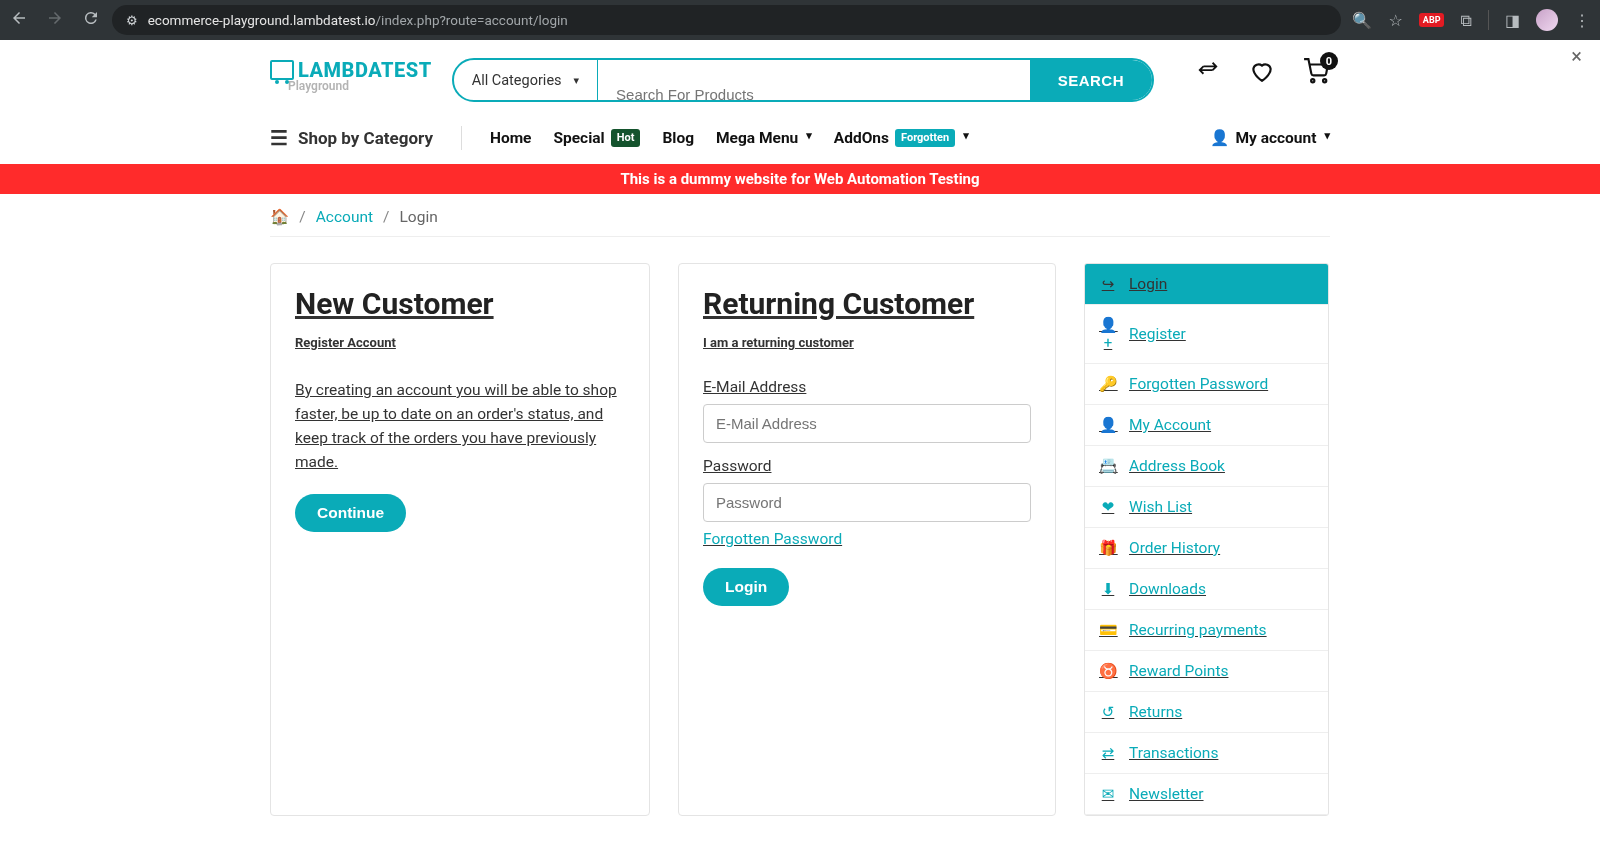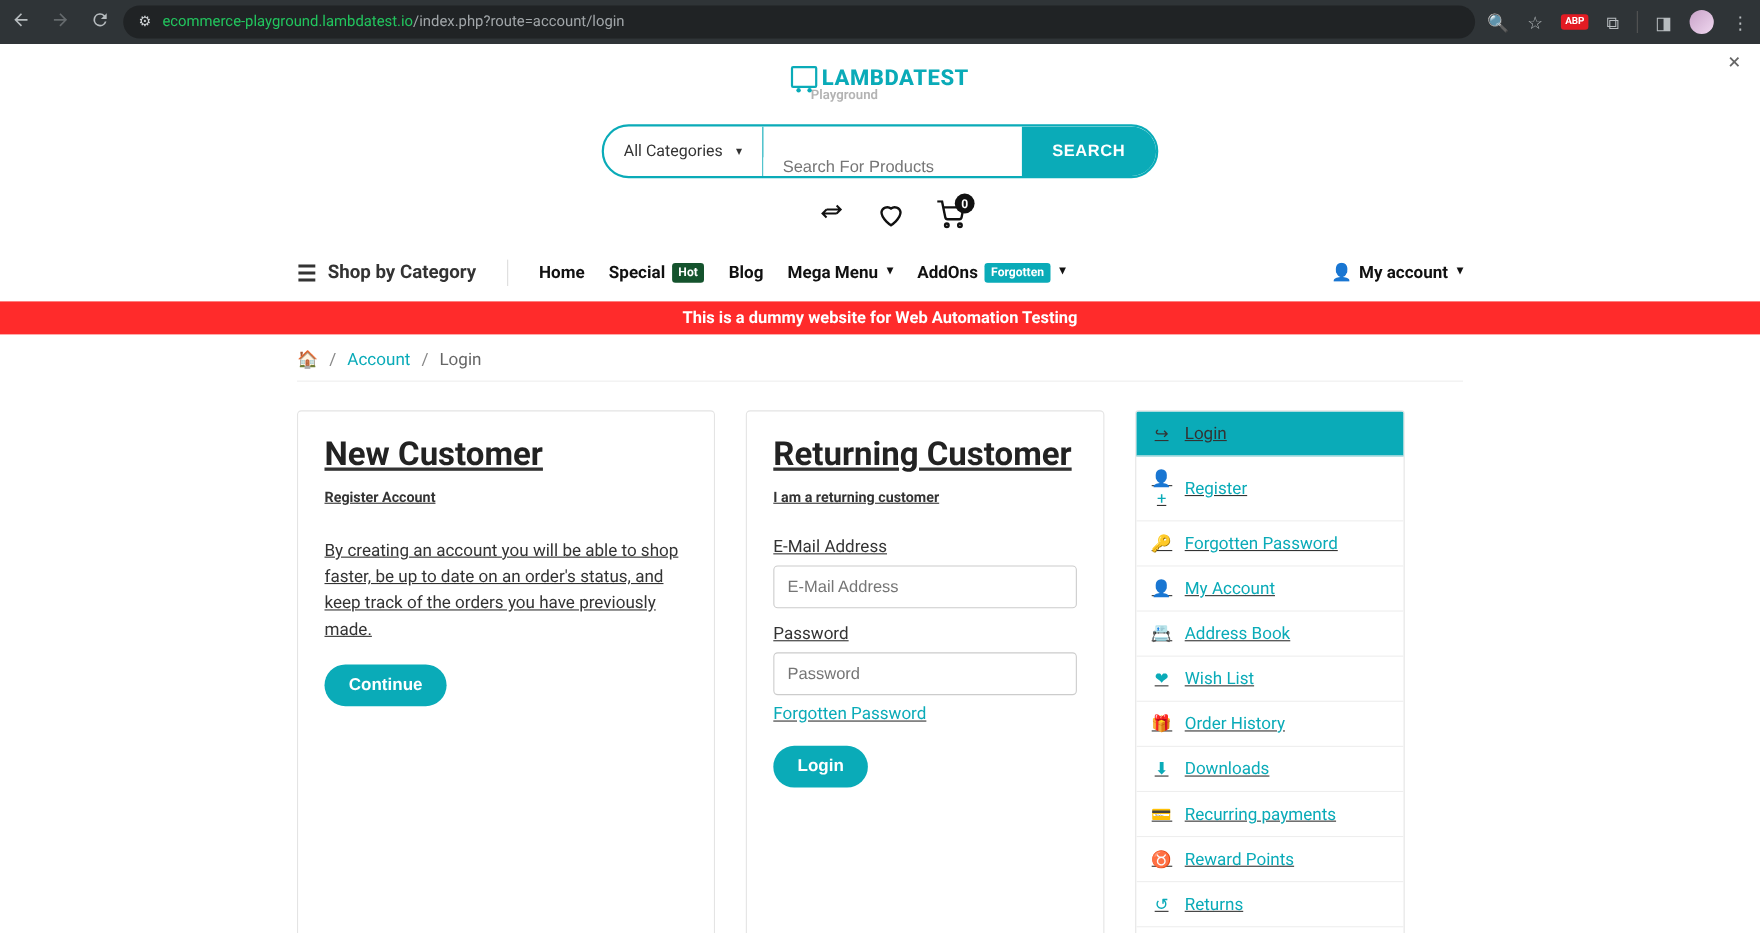--- a/index.html
+++ b/index.html
@@ -3,39 +3,39 @@
 <meta charset="utf-8">
 <style>
   * { box-sizing: border-box; margin: 0; padding: 0; }
   body { font-family: -apple-system, BlinkMacSystemFont, "Segoe UI", Roboto, sans-serif; background: #fff; color: #333; width: 1600px; height: 848px; overflow: hidden; }
 
   
   .browser-chrome { background: #2f3437; height: 40px; display: flex; align-items: center; padding: 0 10px; gap: 12px; }
   .nav-icons { display: flex; gap: 18px; align-items: center; }
   .nav-icons svg { fill: #b7bcbf; }
   .url-bar { flex: 1; background: #202325; border-radius: 20px; height: 30px; display: flex; align-items: center; padding: 0 14px; gap: 10px; color: #cfd3d6; font-size: 13.5px; }
-  .url-bar .domain { color: #22c55e; }
+  .url-bar .domain { color: #e5e5e5; }
   .url-bar .path { color: #a1a6a9; }
   .chrome-right { display: flex; gap: 16px; align-items: center; }
   .chrome-right .icon { color: #b7bcbf; font-size: 16px; }
   .abp { background: #e31b23; color:#fff; font-size:9px; font-weight:700; padding:2px 4px; border-radius:3px; }
   .chrome-divider { width:1px; height:20px; background:#555; }
   .avatar { width:22px; height:22px; border-radius:50%; background: linear-gradient(135deg,#c8a2c8,#f0d8f0); }
 
   .page-wrap { position: relative; width: 1600px; height: 808px; overflow-y: auto; overflow-x: hidden; }
   .page-wrap::-webkit-scrollbar { width: 14px; }
   .page-wrap::-webkit-scrollbar-track { background:#f1f1f1; }
   .page-wrap::-webkit-scrollbar-thumb { background:#c1c1c1; border-radius:7px; }
 
   .close-x { position:absolute; top:4px; right:18px; font-size:20px; color:#666; }
 
   .container { width: 1060px; margin: 0 auto; }
 
   
-  .top-header { display: flex; align-items: center; padding: 18px 0 14px; gap: 20px; flex-direction: column; }
+  .top-header { display: flex; align-items: flex-start; padding: 18px 0 14px; gap: 20px; }
   .logo { display:flex; flex-direction:column; }
   .logo .row1 { font-size:20px; font-weight:800; color:#0aabb8; letter-spacing:0.5px; display:flex; align-items:center; gap:4px; }
   .logo .row2 { font-size:12px; color:#b3b3b3; font-weight:600; margin-left:18px; margin-top:-3px; }
   .logo-icon { width:24px; height:20px; border:2px solid #0aabb8; border-radius:2px; position:relative; display:inline-block; }
   .logo-icon::after { content:''; position:absolute; width:4px; height:4px; background:#0aabb8; bottom:-6px; left:3px; border-radius:50%; }
   .logo-icon::before { content:''; position:absolute; width:4px; height:4px; background:#0aabb8; bottom:-6px; right:3px; border-radius:50%; }
 
   .search-wrap { flex:1; display:flex; border:2px solid #0aabb8; border-radius: 30px; height:44px; overflow:hidden; }
   .search-cat { display:flex; align-items:center; padding:0 18px; gap:10px; font-size:14.5px; color:#333; border-right:1px solid #0aabb8; cursor:pointer; }
   .search-input { flex:1; border:none; outline:none; padding:0 18px; font-size:15px;margin-top:28px; }
@@ -61,21 +61,21 @@
   .breadcrumb { display:flex; align-items:center; gap:10px; padding:14px 0 10px; font-size:15.5px; border-bottom:1px solid #eee; }
   .breadcrumb .sep { color:#888; }
   .breadcrumb a { color:#0aabb8; text-decoration:none; }
   .breadcrumb .current { color:#666; }
   .breadcrumb .home-icon { color:#0aabb8; }
 
   
   .main-row { display:flex; gap:28px; padding-top:26px;text-decoration:underline; }
   .card { border:1px solid #e4e4e4; border-radius:4px; padding:22px 24px; background:#fff; }
   .card.new { width: 380px; }
-  .card.returning { width: 326px; }
+  .card.returning { width: 378px; }
   .card h2 { font-size:30px; font-weight:700; margin-bottom:14px; color:#222; }
   .card .sub { font-weight:700; font-size:13px; margin-bottom:28px; }
   .card p { font-size:15.5px; line-height:1.55; color:#333; margin-bottom:20px; }
   .btn-teal { background:#0aabb8; color:#fff; border:none; border-radius:22px; padding:10px 22px; font-size:15.5px; font-weight:600; cursor:pointer; }
   .form-label { font-size:15.5px; margin-bottom:8px; display:block; color:#333; }
   .form-input { width:100%; border:1px solid #ccc; border-radius:4px; padding:10px 12px; font-size:15px; margin-bottom:14px; }
   .forgot-link { color:#0aabb8; font-size:15.5px; text-decoration:none; display:block; margin-top:-6px; margin-bottom:20px; }
 
   .sidebar { width:245px; border:1px solid #e4e4e4; border-radius:3px; overflow:hidden; }
   .sidebar-item { display:flex; align-items:center; gap:12px; padding:11px 14px; font-size:15.5px; color:#0aabb8; border-bottom:1px solid #eee; cursor:pointer; }

